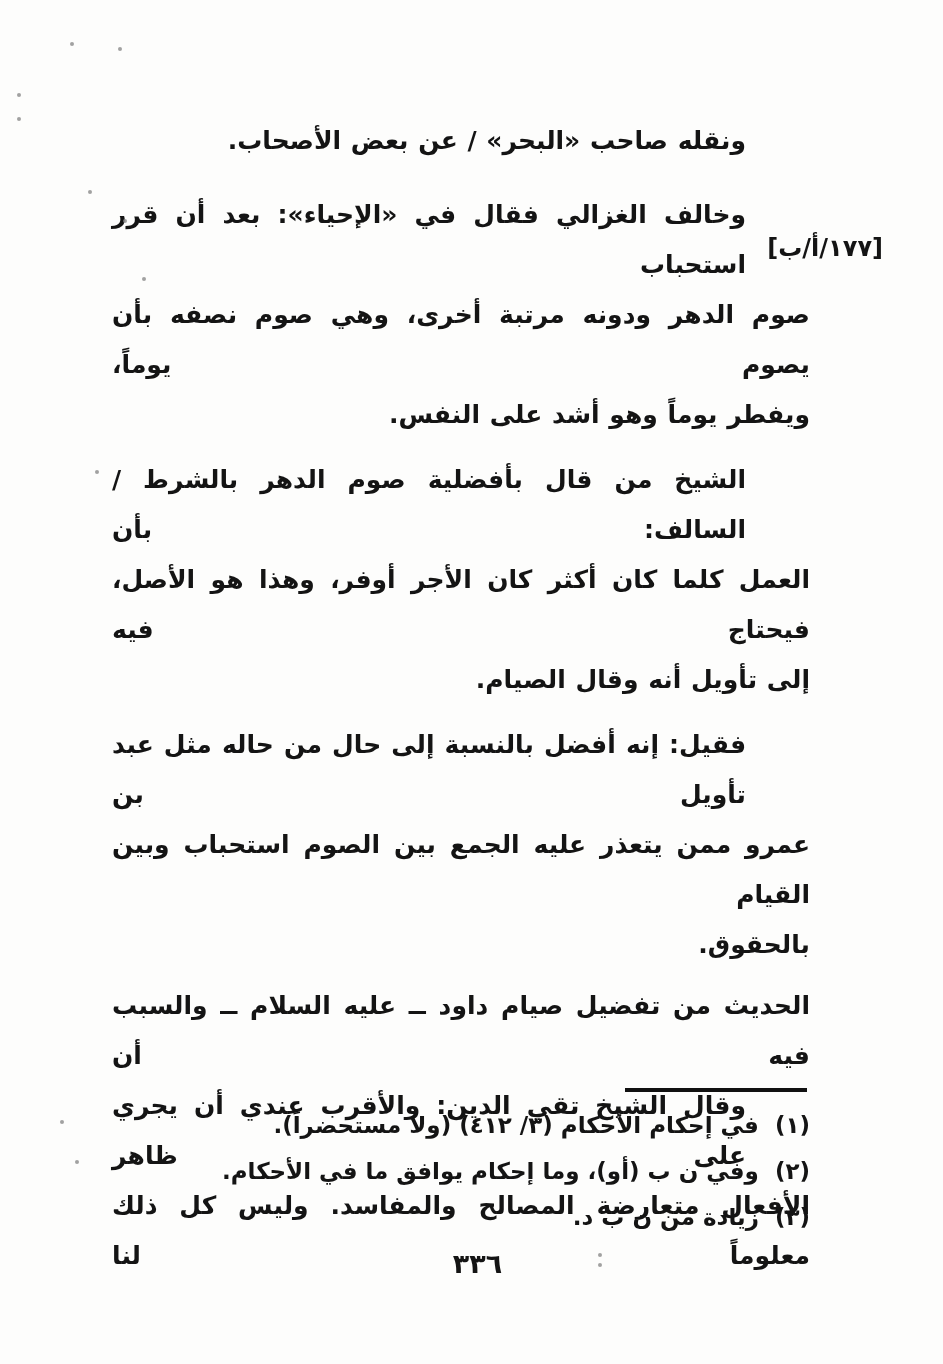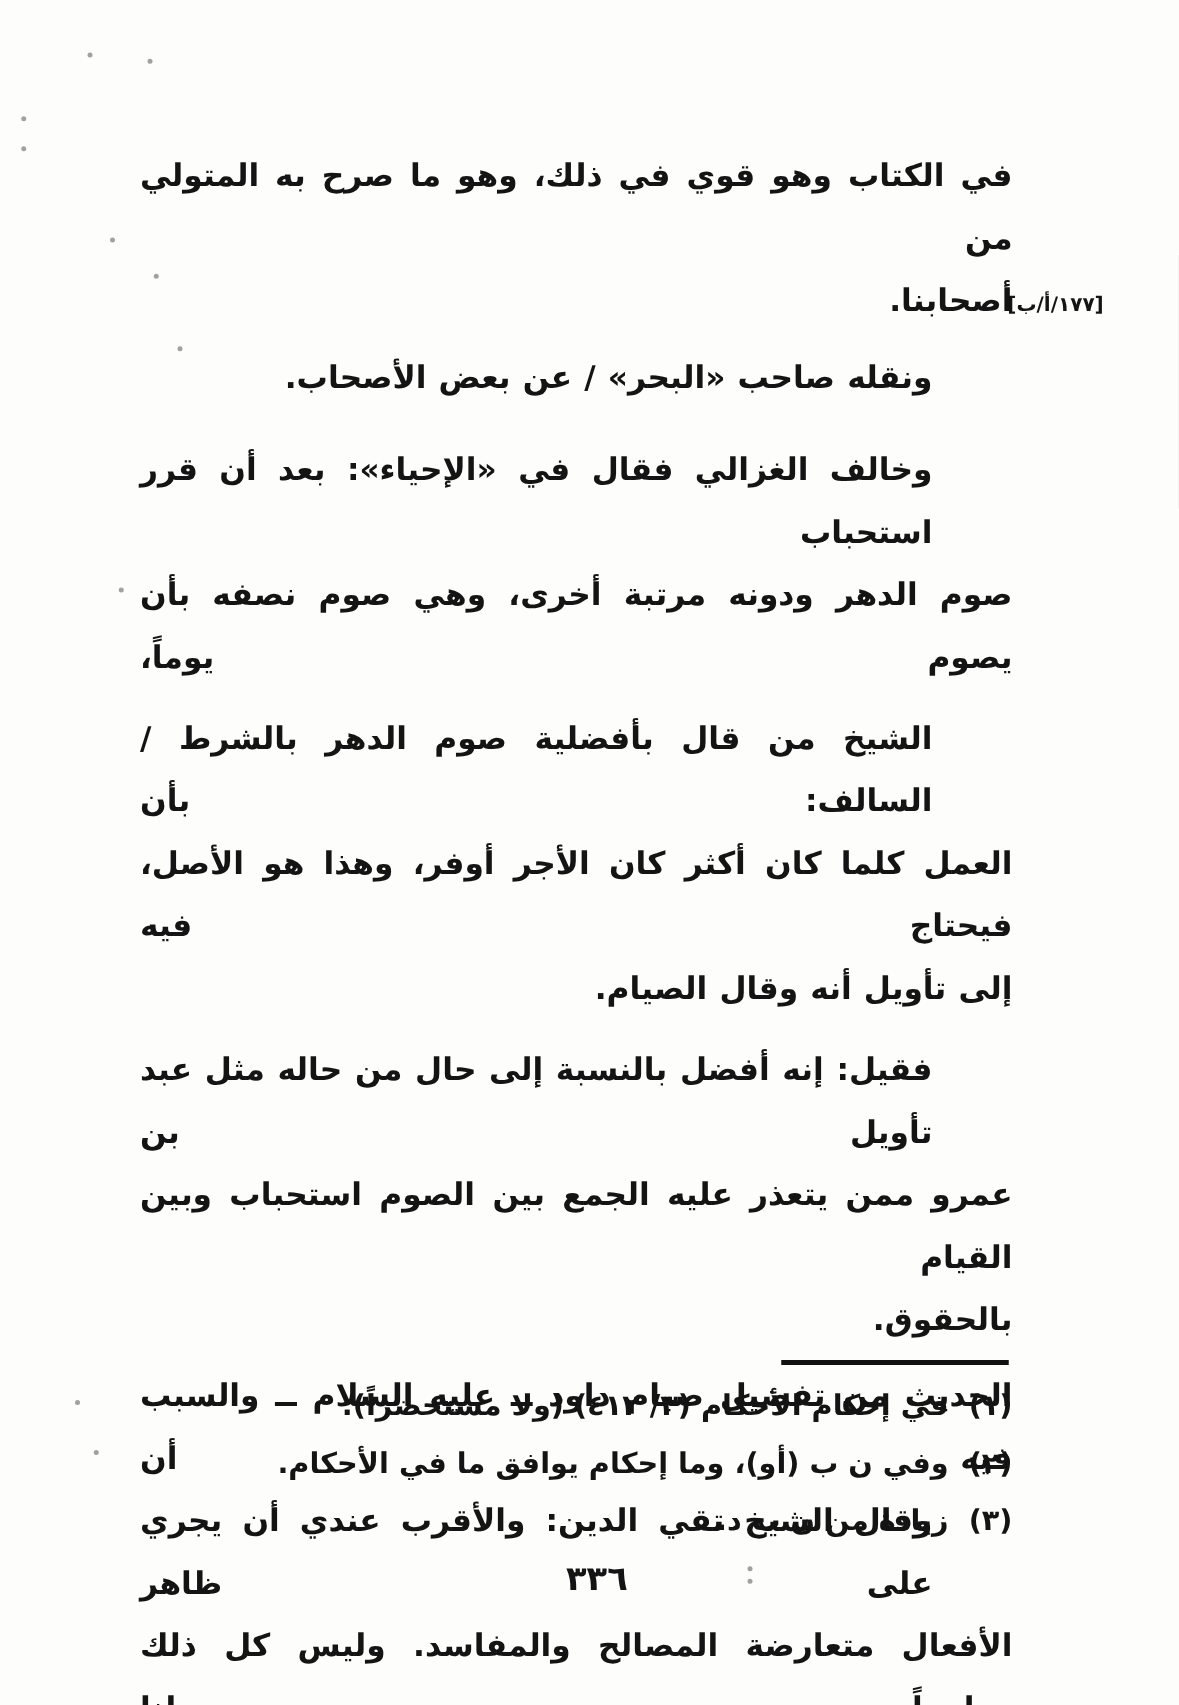--- a/index.html
+++ b/index.html
@@ -33,21 +33,21 @@
     text-align-last:justify;
     word-spacing:1px;
   }
   .line.last{text-align-last:right;}
   .line.first-indent{padding-right:64px;}
   
   .margin-note{
     position:absolute;
     top:234px;
     right:60px;
-    font-size:16px;
+    font-size:24px;
     font-weight:700;
     letter-spacing:0.5px;
     direction:rtl;
     white-space:nowrap;
   }
   
   .fn-sep{
     position:absolute;
     top:1088px;
     right:136px;
@@ -93,30 +93,27 @@
   }
 </style>
 </head>
 <body>
 
 <div class="page">
 
   <div class="margin-note">[١٧٧/أ/ب]</div>
 
   <div class="body-text">
-      <div class="para gap-sm">
-        <div class="line">في الكتاب وهو قوي في ذلك، وهو ما صرح به المتولي من</div>
-        <div class="line last">أصحابنا.</div>
-      </div>
       <div class="para gap-lg">
         <div class="line last first-indent">ونقله صاحب «البحر» / عن بعض الأصحاب.</div>
       </div>
       <div class="para gap-md">
         <div class="line first-indent">وخالف الغزالي فقال في «الإحياء»: بعد أن قرر استحباب</div>
         <div class="line">صوم الدهر ودونه مرتبة أخرى، وهي صوم نصفه بأن يصوم يوماً،</div>
+        <div class="line last">ويفطر يوماً وهو أشد على النفس.</div>
       </div>
       <div class="para gap-md">
         <div class="line first-indent">الشيخ من قال بأفضلية صوم الدهر بالشرط / السالف: بأن</div>
         <div class="line">العمل كلما كان أكثر كان الأجر أوفر، وهذا هو الأصل، فيحتاج فيه</div>
         <div class="line last">إلى تأويل أنه وقال الصيام.</div>
       </div>
       <div class="para gap-sm">
         <div class="line first-indent">فقيل: إنه أفضل بالنسبة إلى حال من حاله مثل عبد تأويل بن</div>
         <div class="line">عمرو ممن يتعذر عليه الجمع بين الصوم استحباب وبين القيام</div>
         <div class="line last">بالحقوق.</div>

